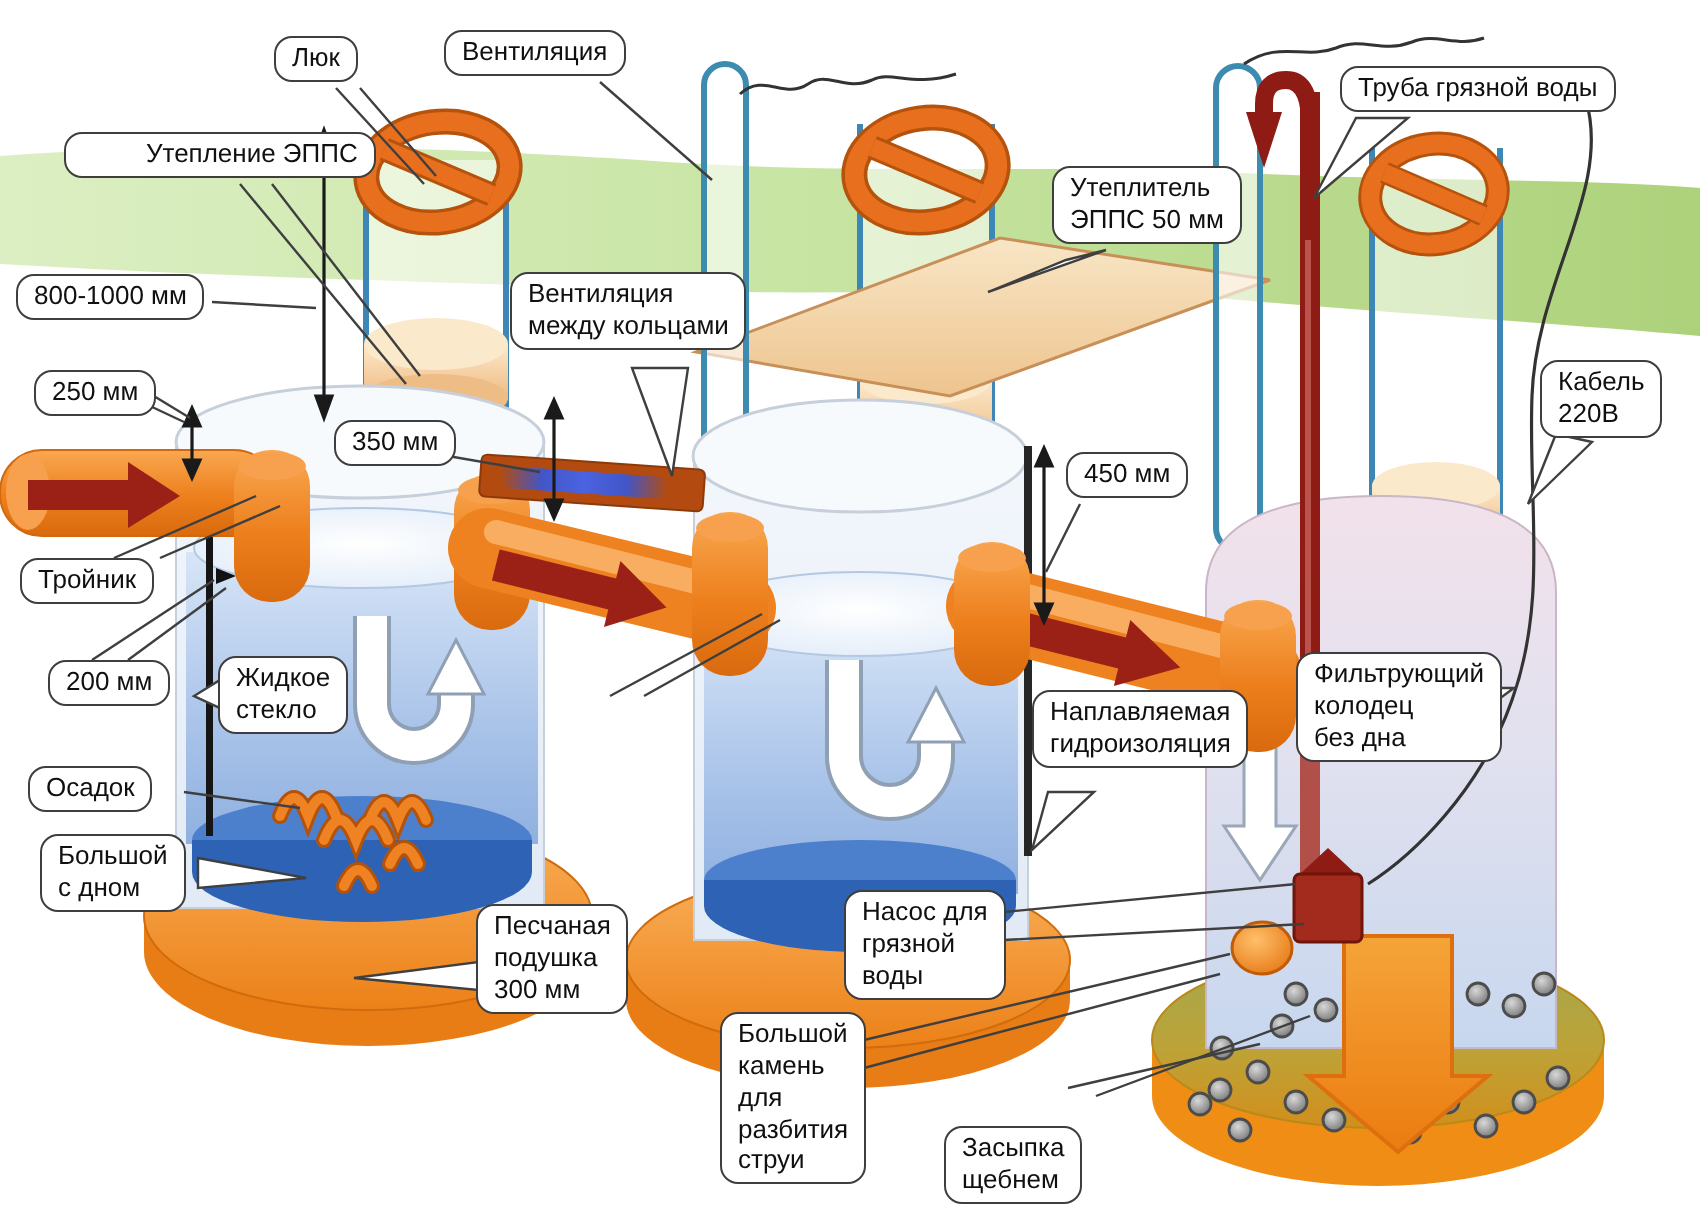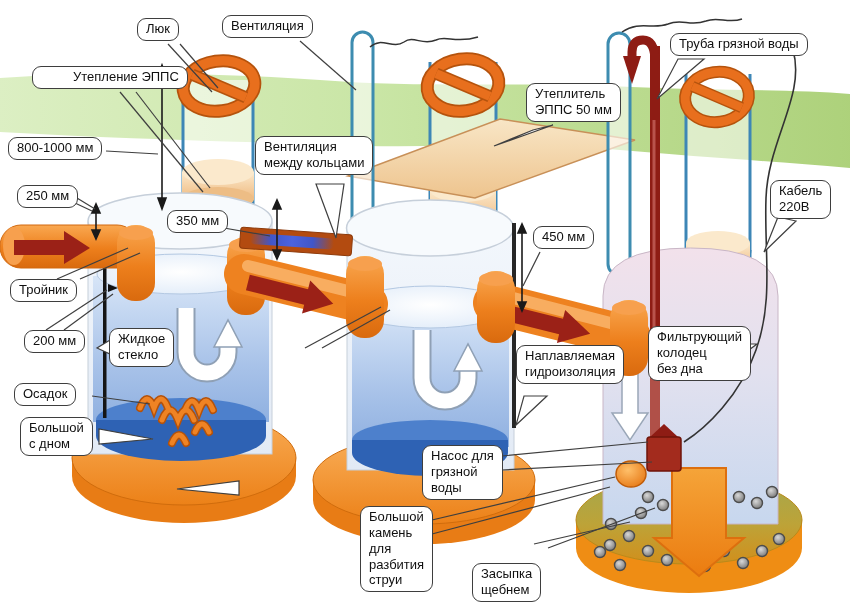--- a/index.html
+++ b/index.html
@@ -345,20 +345,23 @@
 <div class="co" style="left:255px;top:136px;">Вентиляция
 между кольцами</div>
 <div class="co" style="left:167px;top:210px;">350 мм</div>
 <div class="co" style="left:10px;top:279px;">Тройник</div>
 <div class="co" style="left:24px;top:330px;">200 мм</div>
 <div class="co" style="left:109px;top:328px;">Жидкое
 стекло</div>
 <div class="co" style="left:14px;top:383px;">Осадок</div>
 <div class="co" style="left:20px;top:417px;">Большой
 с дном</div>
+<div class="co" style="left:238px;top:452px;">Песчаная
+подушка
+300 мм</div>
 <div class="co" style="left:526px;top:83px;">Утеплитель
 ЭППС 50 мм</div>
 <div class="co" style="left:533px;top:226px;">450 мм</div>
 <div class="co" style="left:670px;top:33px;">Труба грязной воды</div>
 <div class="co" style="left:770px;top:180px;">Кабель
 220В</div>
 <div class="co" style="left:648px;top:286px;margin-top:40px;">Фильтрующий
 колодец
 без дна</div>
 <div class="co" style="left:516px;top:345px;">Наплавляемая

